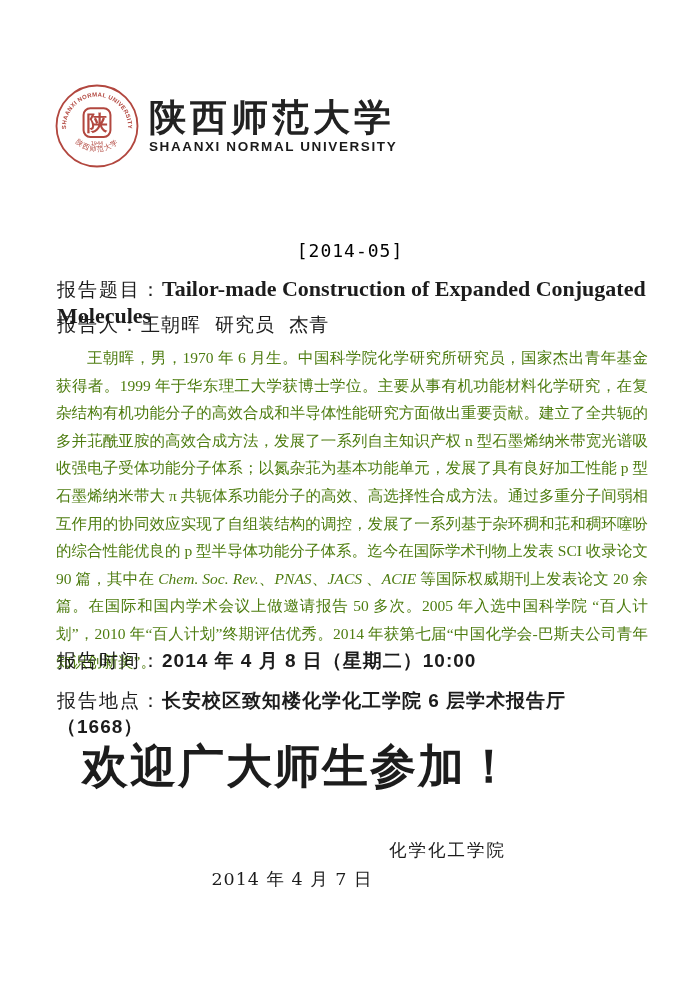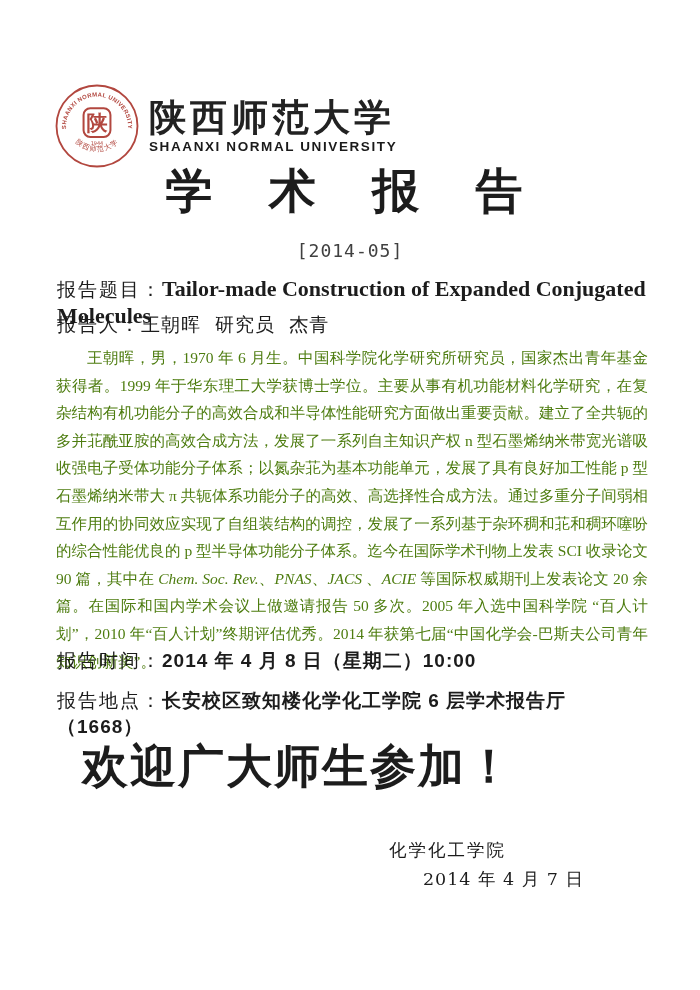--- a/index.html
+++ b/index.html
@@ -31,21 +31,21 @@
   .doc-title{
     position:absolute;top:160px;left:0;width:700px;
     text-align:center;font-size:47px;font-weight:700;
     letter-spacing:12px;word-spacing:16px;white-space:pre;
     font-family:"DejaVu Serif","Liberation Serif",serif;
   }
   .doc-issue{
     position:absolute;top:240px;left:0;width:700px;text-align:center;
     font-size:18px;letter-spacing:1px;
     font-family:"DejaVu Sans Mono","Liberation Mono",monospace;
-    color:#404040;
+    color:#000000;
   }
 
   
   .info{position:absolute;left:57px;right:50px;}
   .line-title{top:276px;}
   .line-speaker{top:312px;}
   .label{
     font-weight:400;font-size:19px;
     font-family:"Liberation Sans","DejaVu Sans",sans-serif;
     letter-spacing:2px;
@@ -87,21 +87,21 @@
     font-family:"DejaVu Serif",cursive;
   }
 
   
   .footer{
     position:absolute;top:836px;left:0;width:584px;
     text-align:right;font-size:17.5px;line-height:29px;
     font-family:"DejaVu Serif",serif;letter-spacing:2px;
   }
   .footer .org{padding-right:78px;}
-  .footer .date{letter-spacing:1px;}
+  .footer .date{letter-spacing:1px;text-align:center;}
 </style>
 </head>
 <body>
 
 <div class="page">
 
   <div class="logo-row">
     <svg class="seal" viewBox="0 0 100 100">
       <defs>
         <path id="arcTop" d="M 13,52 A 37,37 0 0 1 87,52"></path>
@@ -117,21 +117,20 @@
       <rect x="34" y="29" width="32" height="34" rx="8" ry="8" fill="none" stroke="#b2473f" stroke-width="2.4"></rect>
       <text x="50" y="54.5" text-anchor="middle" font-size="25" fill="#b2473f" font-family="DejaVu Serif, serif" font-weight="700">陕</text>
       <text x="50" y="72.5" text-anchor="middle" font-size="6.2" fill="#b2473f" font-family="DejaVu Sans Mono, monospace">1944</text>
     </svg>
     <div class="uni-names">
       <div class="uni-name-cn">陕西师范大学</div>
       <div class="uni-name-en">SHAANXI NORMAL UNIVERSITY</div>
     </div>
   </div>
 
-  <div class="doc-title">学 术 报 告</div>
   <div class="doc-issue">[2014-05]</div>
 
   <div class="info line-title">
     <span class="label">报告题目：</span><span class="title-en">Tailor-made Construction of Expanded Conjugated Molecules</span>
   </div>
 
   <div class="info line-speaker">
     <span class="label-serif">报告人：</span><span class="speaker-val">王朝晖  研究员  杰青</span>
   </div>
 

